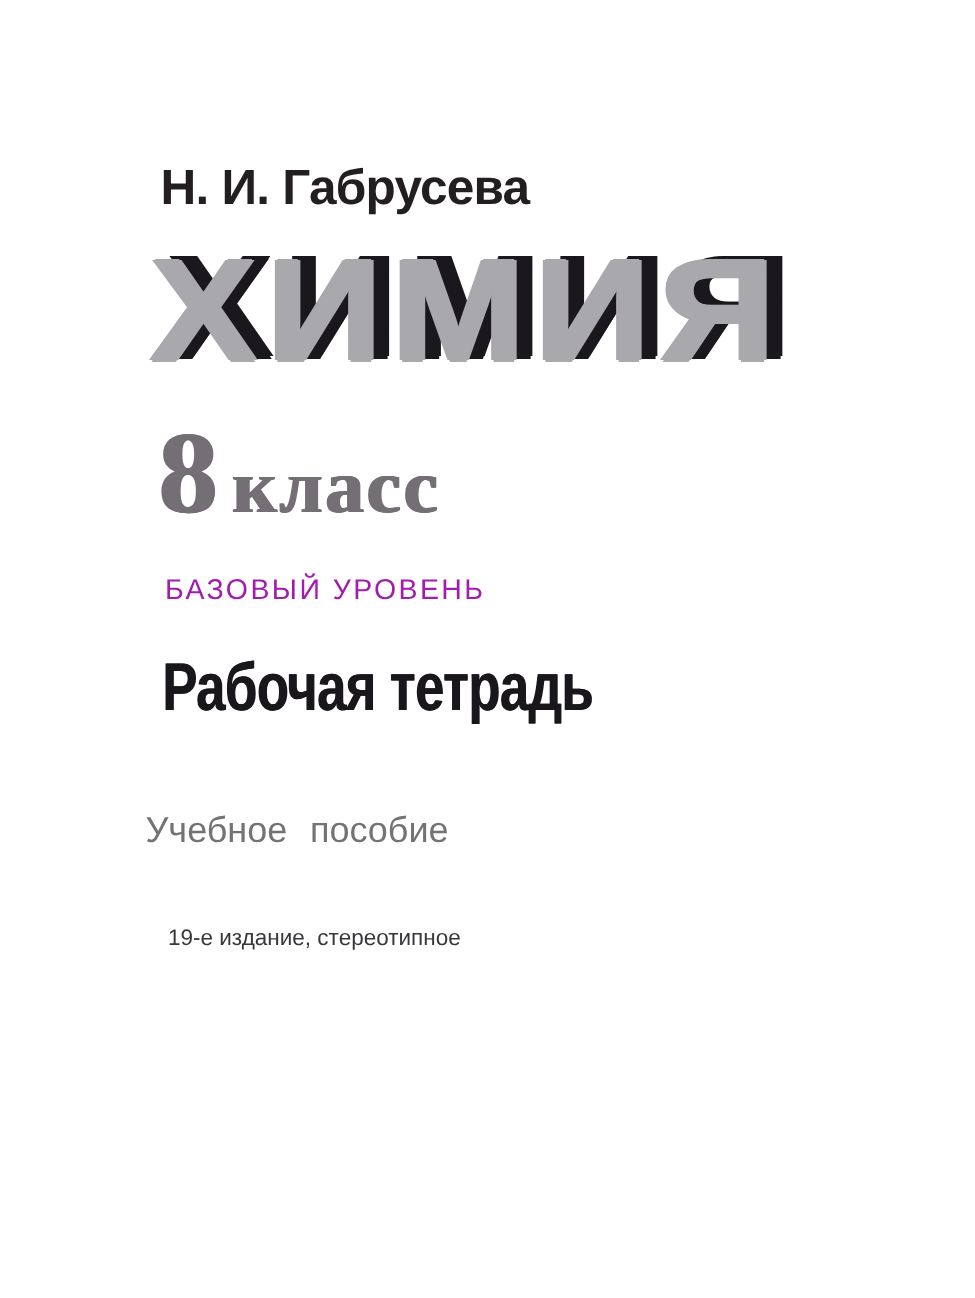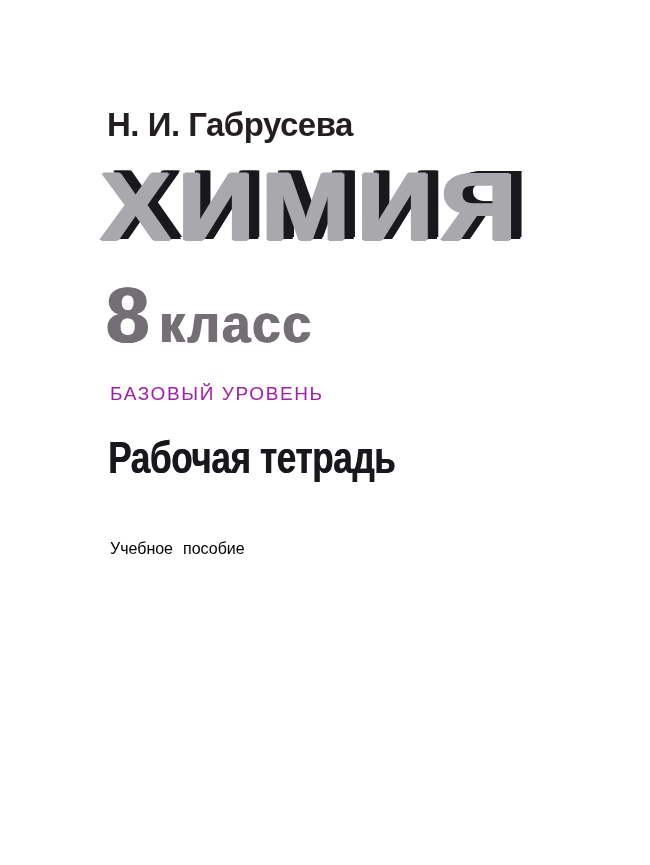--- a/index.html
+++ b/index.html
@@ -43,21 +43,21 @@
       -1.5px 0 0 #a9a8ad, 1.5px 0 0 #a9a8ad,
       0 -1px 0 #a9a8ad, 0 1px 0 #a9a8ad,
       9px -3px 0 #1a181c, 11px -3px 0 #1a181c,
       10px -1px 0 #1a181c;
   }
   .grade {
     position: absolute;
     left: 106px;
     top: 276px;
     line-height: 1;
-    font-family: Liberation Sans, sans-serif;
+    font-family: Liberation Serif, serif;
     font-weight: bold;
     color: #746f75;
     white-space: nowrap;
   }
   .grade .num {
     font-size: 78px;
     text-shadow: -1px 0 0 #746f75, 1px 0 0 #746f75;
   }
   .grade .word {
     font-size: 51px;
@@ -84,25 +84,25 @@
     font-weight: bold;
     letter-spacing: -0.5px;
     color: #19171b;
     transform: scaleX(0.78);
     transform-origin: left top;
     white-space: nowrap;
     text-shadow: 0.6px 0 0 #19171b;
   }
   .edition-type {
     position: absolute;
-    left: 110px;
+    left: 97px;
     top: 540px;
-    font-size: 16px;
+    font-size: 24px;
     word-spacing: 0.35em;
-    color: #000000;
+    color: #737373;
     white-space: nowrap;
   }
   .edition-note {
     position: absolute;
     left: 112px;
     top: 617px;
     font-size: 15px;
     color: #39373b;
     white-space: nowrap;
   }
@@ -128,15 +128,16 @@
   <div class="grade">
     <span class="num">8</span><span class="word">класс</span>
   </div>
 
   <div class="level">БАЗОВЫЙ УРОВЕНЬ</div>
 
   <div class="subtitle">Рабочая тетрадь</div>
 
   <div class="edition-type">Учебное пособие</div>
 
+  <div class="edition-note">19-е издание, стереотипное</div>
 
 
 </div>
 
 </body></html>

